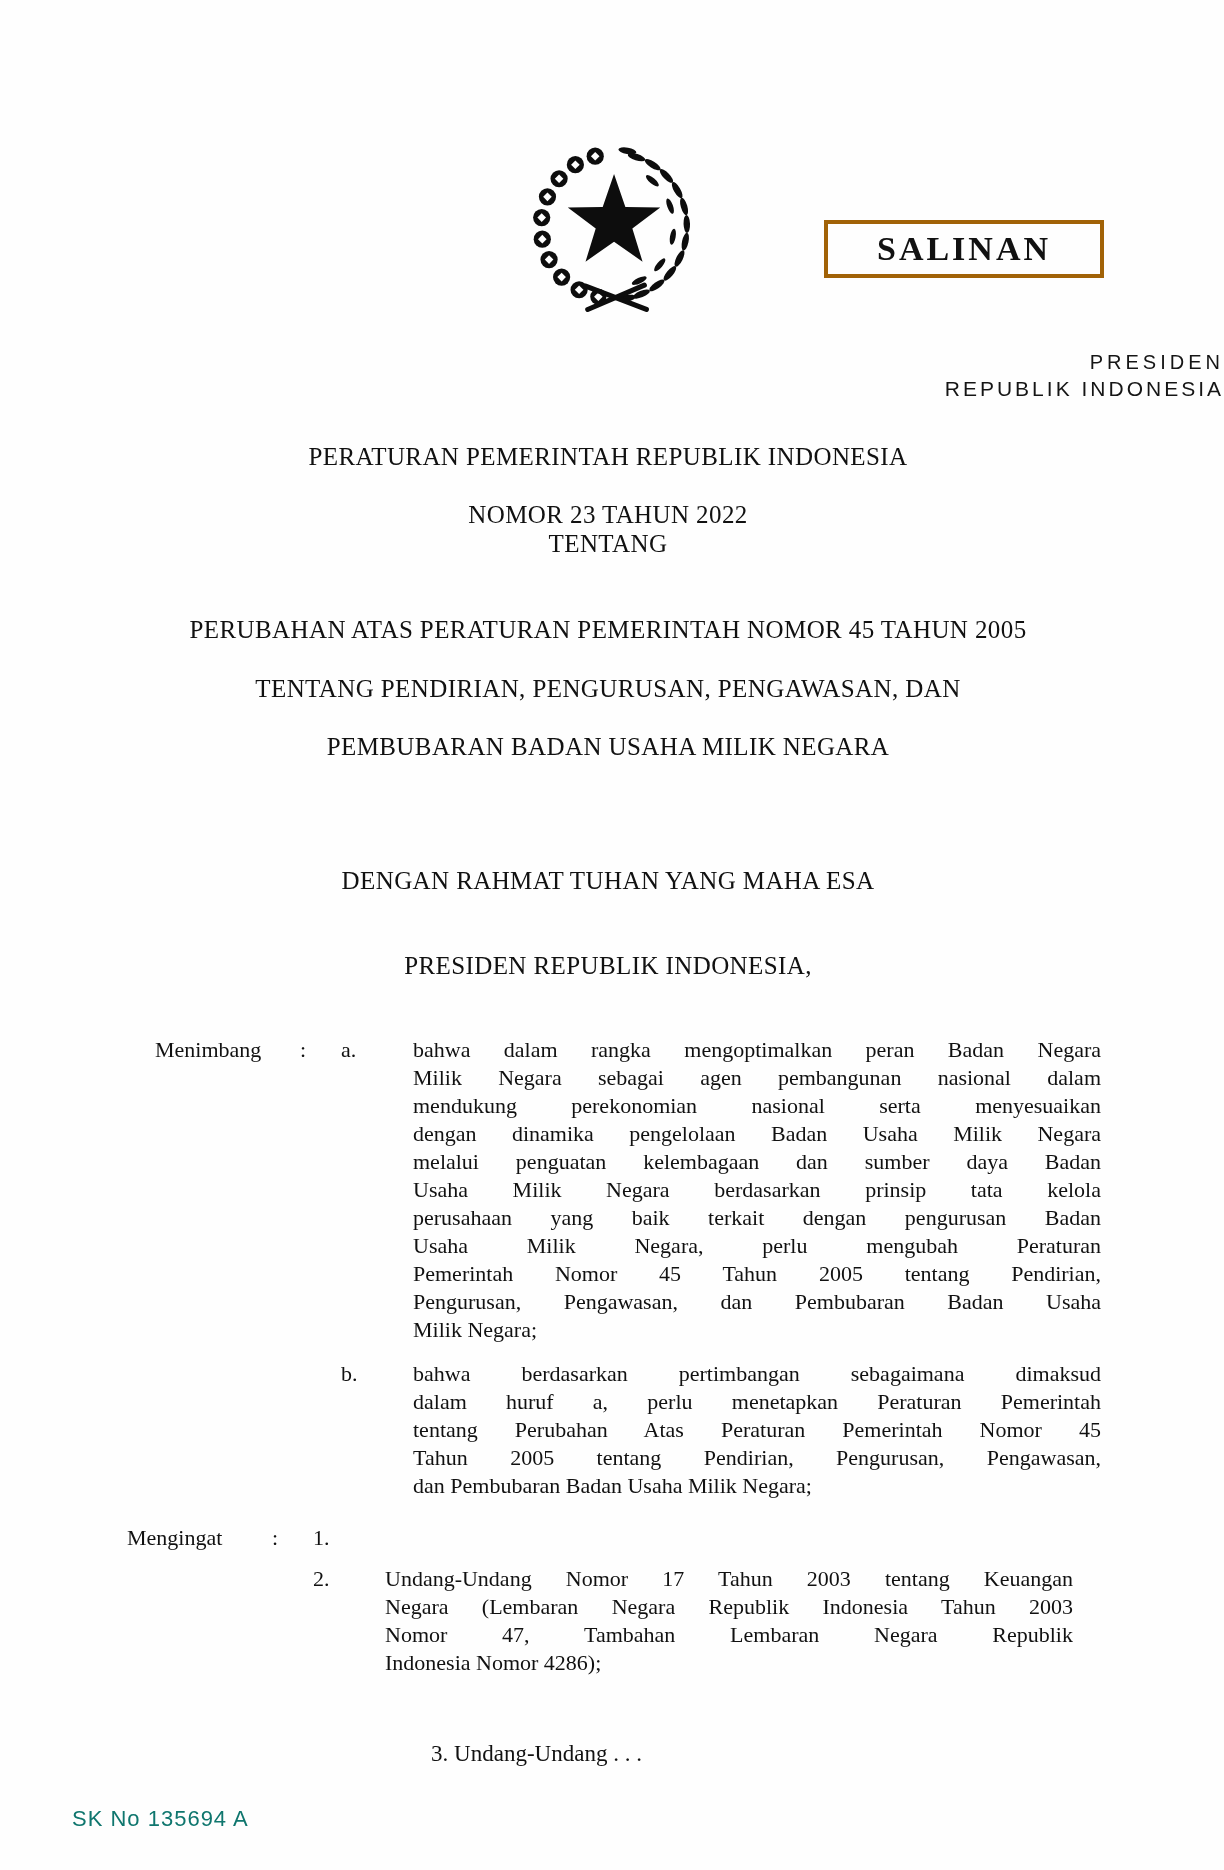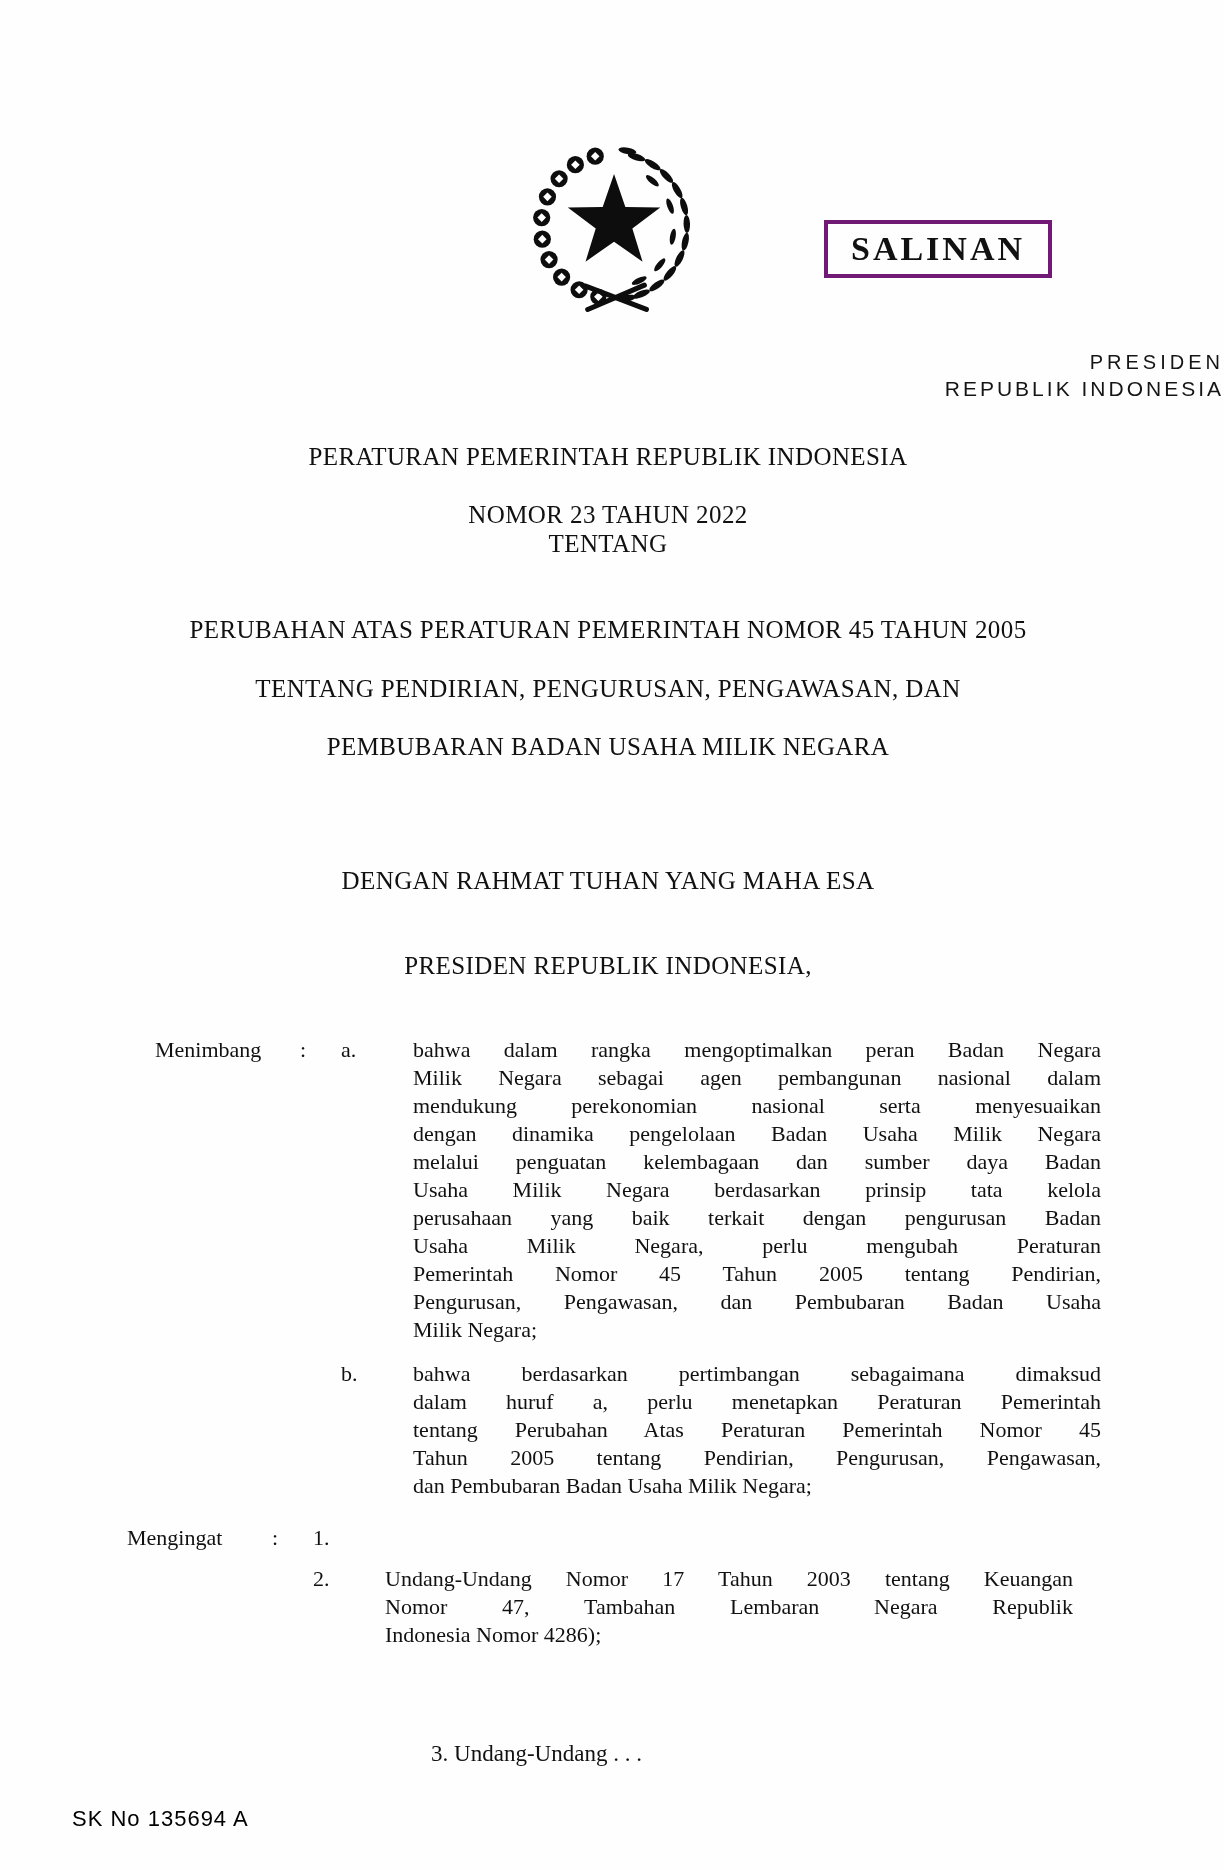--- a/index.html
+++ b/index.html
@@ -9,22 +9,22 @@
     width:1224px; height:1870px;
     margin:0 auto;
     background:#fefefe;
     color:#111;
     font-family:"Liberation Serif", serif;
     overflow:hidden;
   }
   
   .emblem { position:absolute; left:525px; top:136px; width:172px; height:180px; }
   .salinan-box {
-    position:absolute; left:824px; top:220px; width:228px; height:58px;
-    border:4px solid #701a75;
+    position:absolute; left:824px; top:220px; width:280px; height:58px;
+    border:4px solid #a16207;
     display:flex; align-items:center; justify-content:center;
   }
   .salinan-text {
     font-family:"Liberation Serif", serif;
     font-weight:700; font-size:34px; letter-spacing:3px;
   }
   .agency {
     position:absolute; left:0; width:1224px; text-align:right;
     font-family:"Liberation Sans", sans-serif; font-weight:400; color:#151515;margin-top:13px;
   }
@@ -55,21 +55,21 @@
   }
   .tline-last { text-align-last:left; }
   
   .catchword {
     position:absolute; left:0; top:1741px; width:1073px;
     text-align:center; font-size:23px;
   }
   .sk-number {
     position:absolute; left:72px; top:1806px;
     font-family:"Liberation Sans", sans-serif; font-size:22px; letter-spacing:1px;
-    color:#000000;
+    color:#0f766e;
   }
 </style>
 </head>
 <body>
 
 <div class="page">
 
   <svg class="emblem" viewBox="0 0 170 175">
     <g fill="#0d0d0d">
 
@@ -201,20 +201,21 @@
       <div class="cell-label">Mengingat</div>
       <div class="cell-colon">:</div>
       <div class="cell-marker">1.</div>
     </div>
     <div class="row">
       <div class="cell-label"></div>
       <div class="cell-colon"></div>
       <div class="cell-marker">2.</div>
       <div class="cell-body">
           <div class="tline">Undang-Undang Nomor 17 Tahun 2003 tentang Keuangan</div>
+          <div class="tline">Negara (Lembaran Negara Republik Indonesia Tahun 2003</div>
           <div class="tline">Nomor 47, Tambahan Lembaran Negara Republik</div>
           <div class="tline tline-last">Indonesia Nomor 4286);</div>
         </div>
     </div>
   </div>
 
   <div class="catchword">3. Undang-Undang . . .</div>
   <div class="sk-number">SK No 135694 A</div>
 
 </div>

